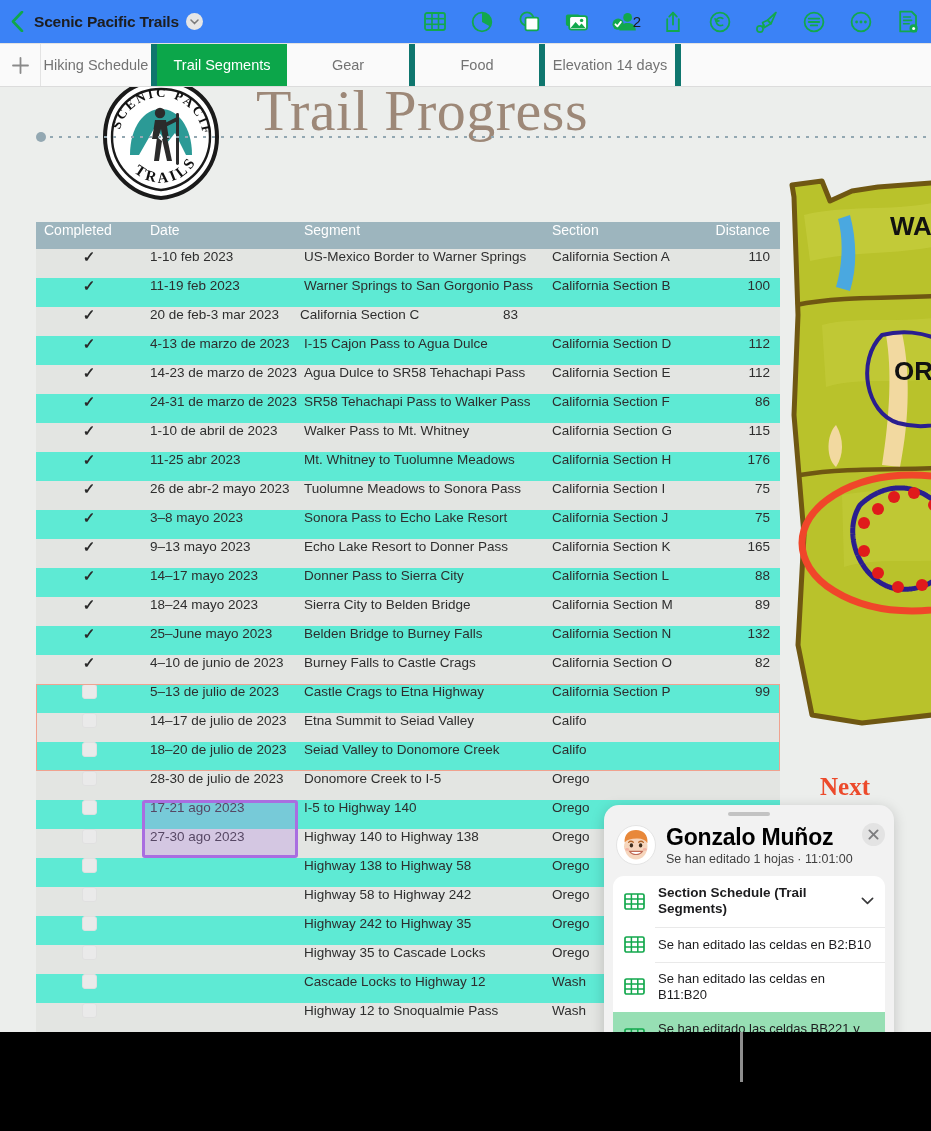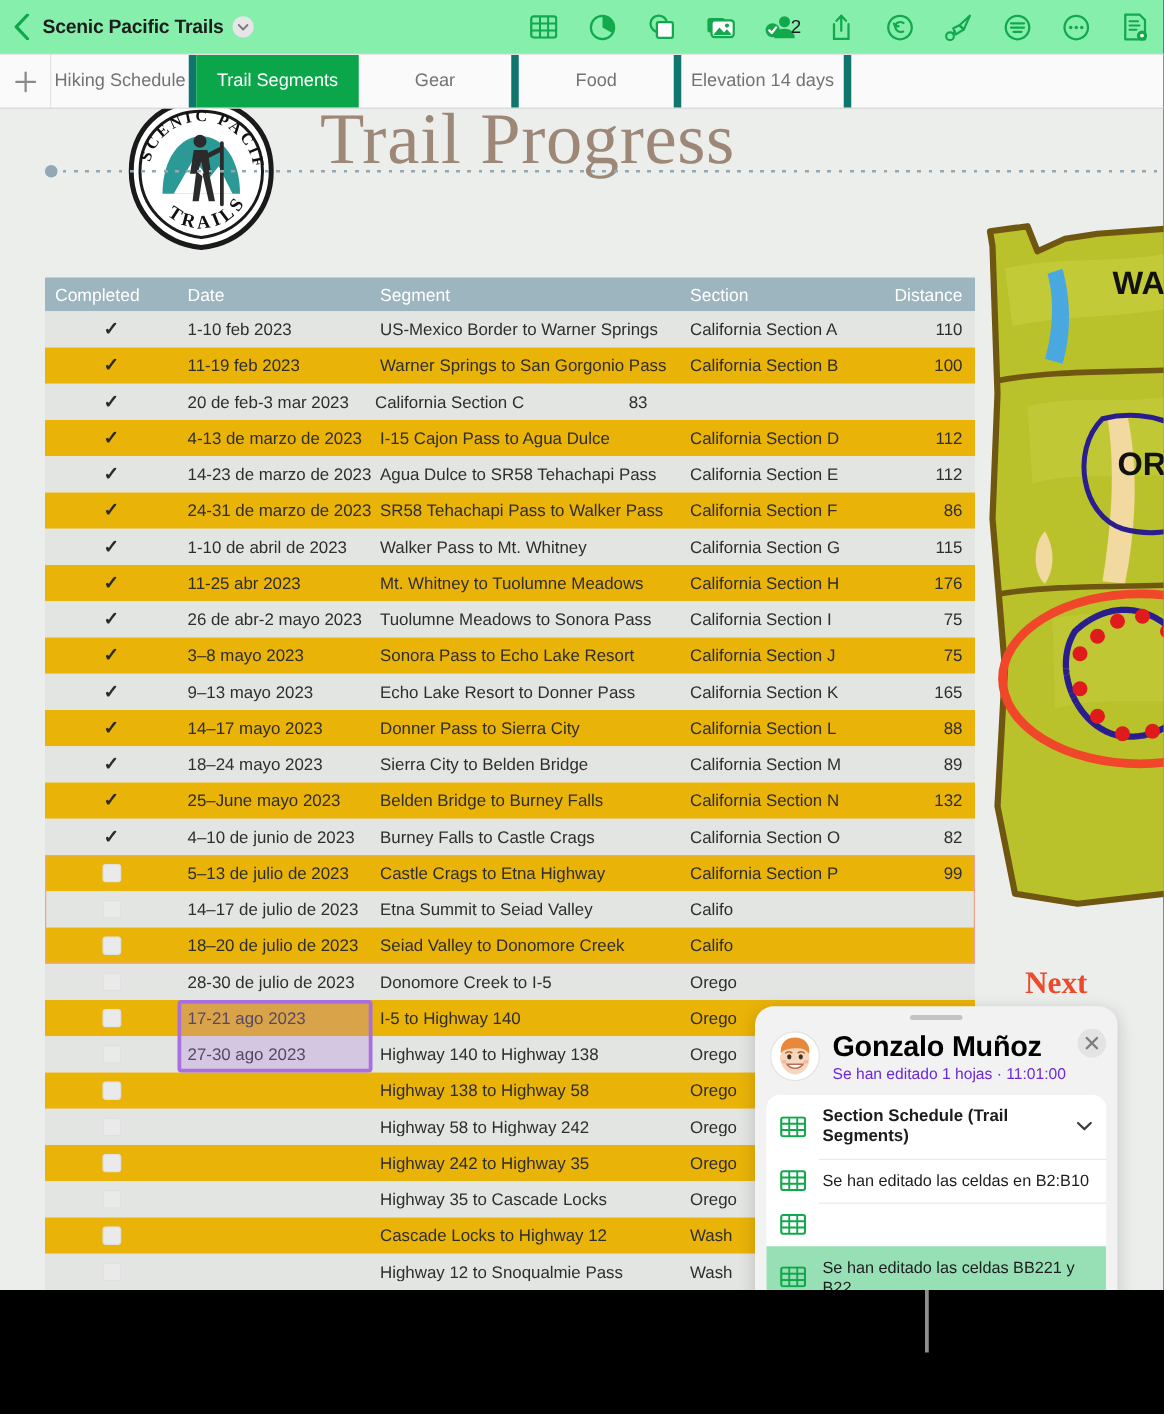--- a/index.html
+++ b/index.html
@@ -7,21 +7,21 @@
     width: 931px; height: 1131px;
     background: #000;
     font-family: "Liberation Sans", sans-serif;
     overflow: hidden;
   }
   #app { position: relative; width: 931px; height: 1131px; background:#000; }
 
   
   .toolbar {
     position:absolute; left:0; top:0; width:931px; height:44px;
-    background:#86efac; display:flex; align-items:center;
+    background:#3b82f6; display:flex; align-items:center;
     border-bottom:1px solid #e2e2e2;
   }
   .back-chevron { width:34px; display:flex; align-items:center; justify-content:center; cursor:pointer; }
   .doc-title { font-size:15.5px; font-weight:700; color:#1d1d1f; letter-spacing:-0.2px; white-space:nowrap; }
   .title-caret {
     width:17px; height:17px; border-radius:50%; background:#e6e6e6;
     display:inline-flex; align-items:center; justify-content:center; margin-left:7px;
     cursor:pointer; flex:0 0 auto;
   }
   .tb-spacer { flex:1 1 auto; }
@@ -84,24 +84,24 @@
   .map-wrap { position:absolute; left:782px; top:88px; width:220px; height:560px; }
 
   .next-label {
     position:absolute; left:820px; top:686px;
     font-family:"Liberation Serif", serif;
     font-size:25px; font-weight:700; color:#ec4a2b;
   }
 
   
   .tbl { position:absolute; left:36px; top:135px; width:744px; }
-  .tr { display:flex; height:29px; align-items:center; }
+  .tr { display:flex; height:29px; align-items:flex-start; }
   .tr.head { height:27px; background:#9db5be; }
   .tr.odd  { background:#e3e5e2; }
-  .tr.even { background:#eab308; }
+  .tr.even { background:#5eead4; }
   .td { display:flex; align-items:center; font-size:13.5px; color:#2e2e2e; overflow:hidden; white-space:nowrap; }
   .c-done { width:106px; justify-content:center; }
   .c-date { width:158px; padding-left:8px; }
   .c-seg  { width:252px; padding-left:4px; }
   .c-sec  { width:148px; }
   .c-dist { width:80px; justify-content:flex-end; padding-right:10px; }
   .tr.head .td { color:#ffffff; font-size:14px; }
   .tr.head .c-done { justify-content:flex-start; padding-left:8px; }
   .tr.head .c-date { padding-left:8px; }
   .tr.head .c-seg { padding-left:4px; }
@@ -136,21 +136,21 @@
   }
   .pop-grabber { width:42px; height:4px; border-radius:2px; background:#c3c3c3; margin:7px auto 0; }
   .pop-head { display:flex; align-items:flex-start; padding:6px 10px 0 12px; position:relative; }
   .pop-avatar {
     width:40px; height:40px; border-radius:50%; background:#fff;
     border:1px solid #e4e4e4; flex:0 0 auto; margin-top:3px;
     display:flex; align-items:center; justify-content:center; overflow:hidden;
   }
   .pop-names { margin-left:10px; padding-top:2px; }
   .pop-name { font-size:23px; font-weight:700; color:#000000; letter-spacing:-0.2px; }
-  .pop-sub { font-size:12.5px; color:#6d28d9; margin-top:1px; white-space:nowrap; }
+  .pop-sub { font-size:12.5px; color:#404040; margin-top:1px; white-space:nowrap; }
   .pop-close {
     position:absolute; right:9px; top:7px;
     width:23px; height:23px; border-radius:50%; background:#e3e3e3;
     display:flex; align-items:center; justify-content:center; cursor:pointer;
   }
   .pop-list {
     margin:10px 9px 0; background:#fff; border-radius:11px; overflow:hidden;
   }
   .pop-row { display:flex; align-items:center; padding:9px 11px; cursor:pointer; position:relative; }
   .pop-row + .pop-row::before {
@@ -704,20 +704,21 @@
           <div class="pop-row">
             <span class="pr-icon">
               <svg width="21" height="17" viewBox="0 0 21 17">
                 <rect x="1" y="1" width="19" height="15" rx="1.6" fill="none" stroke="#12a84c" stroke-width="1.7"></rect>
                 <line x1="1" y1="6" x2="20" y2="6" stroke="#12a84c" stroke-width="1.5"></line>
                 <line x1="1" y1="11" x2="20" y2="11" stroke="#12a84c" stroke-width="1.5"></line>
                 <line x1="7.4" y1="1" x2="7.4" y2="16" stroke="#12a84c" stroke-width="1.5"></line>
                 <line x1="13.8" y1="1" x2="13.8" y2="16" stroke="#12a84c" stroke-width="1.5"></line>
               </svg>
             </span>
+            <span class="pr-text">Se han editado las celdas en B11:B20</span>
           </div>
           <div class="pop-row highlight">
             <span class="pr-icon">
               <svg width="21" height="17" viewBox="0 0 21 17">
                 <rect x="1" y="1" width="19" height="15" rx="1.6" fill="none" stroke="#12a84c" stroke-width="1.7"></rect>
                 <line x1="1" y1="6" x2="20" y2="6" stroke="#12a84c" stroke-width="1.5"></line>
                 <line x1="1" y1="11" x2="20" y2="11" stroke="#12a84c" stroke-width="1.5"></line>
                 <line x1="7.4" y1="1" x2="7.4" y2="16" stroke="#12a84c" stroke-width="1.5"></line>
                 <line x1="13.8" y1="1" x2="13.8" y2="16" stroke="#12a84c" stroke-width="1.5"></line>
               </svg>

